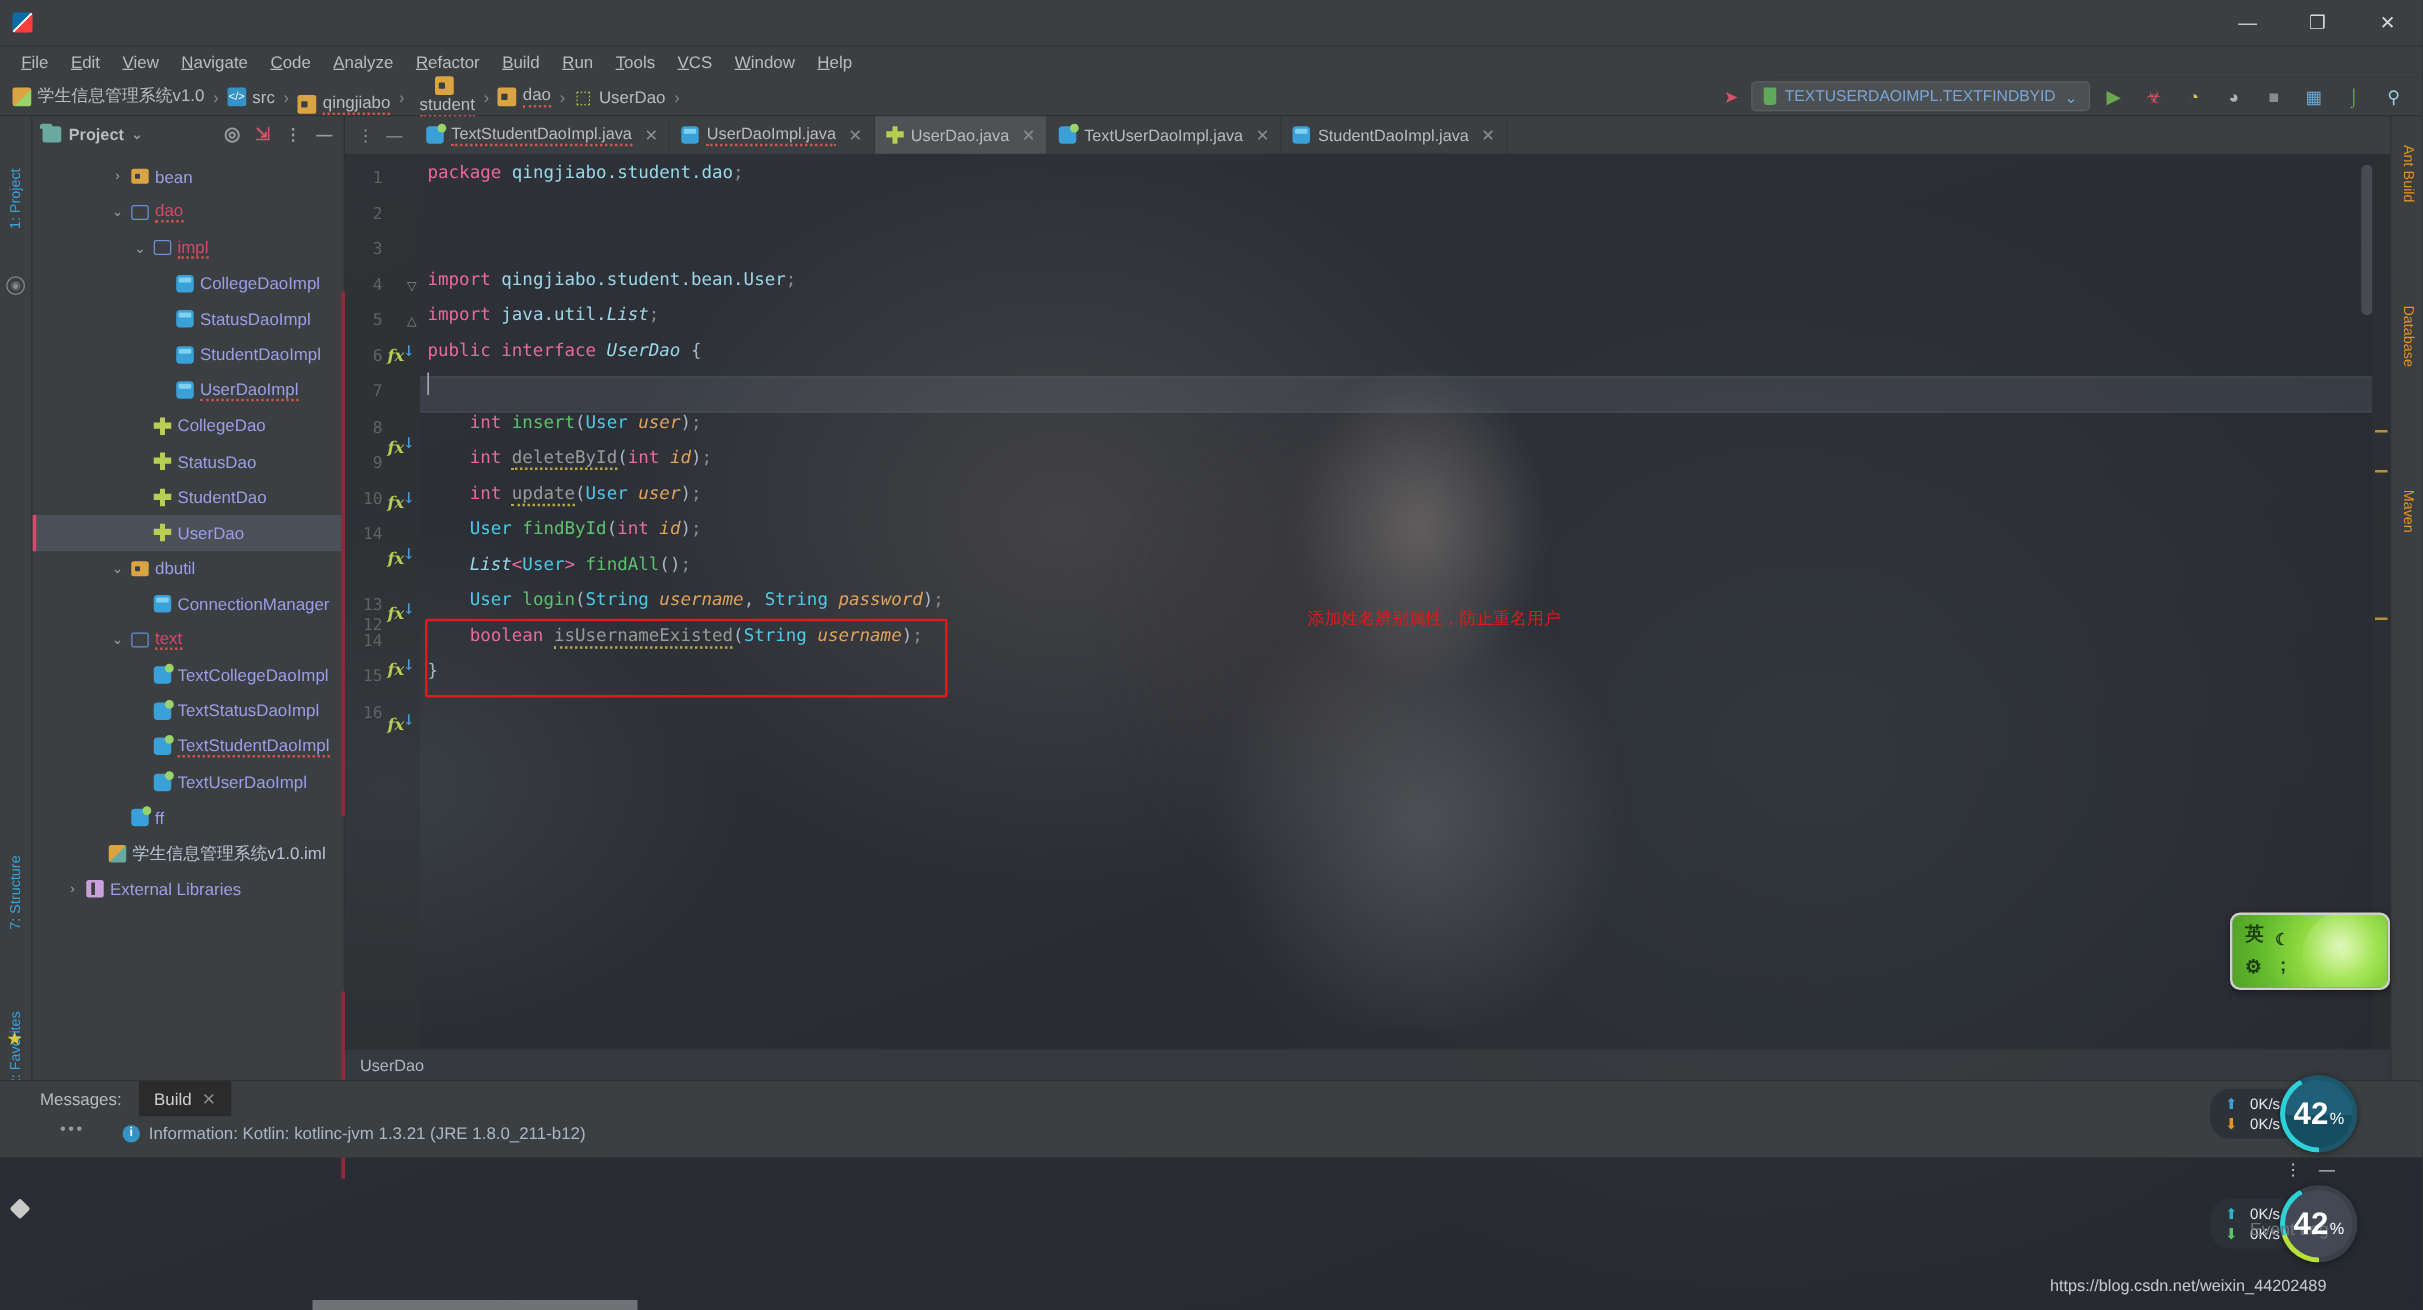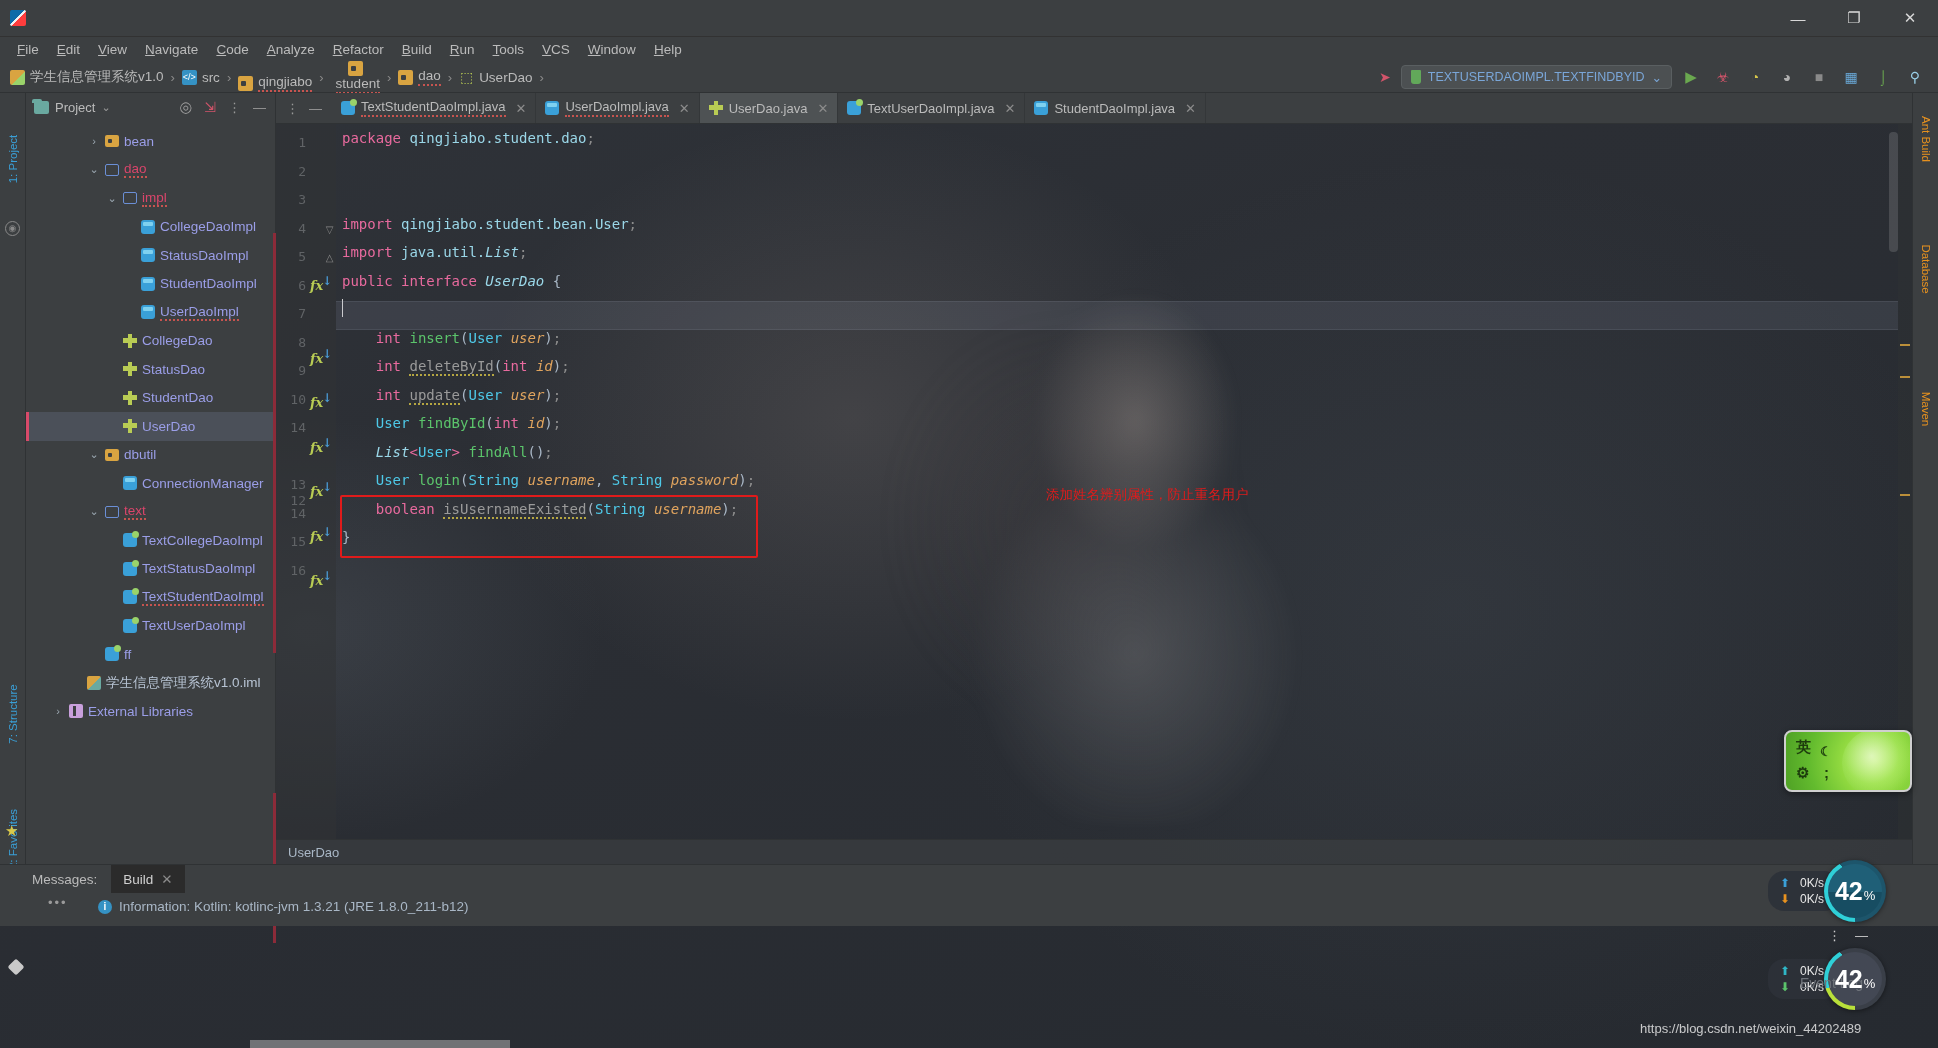--- a/index.html
+++ b/index.html
@@ -121,21 +121,21 @@
     border-left: 1px solid #2f3234;
   }
 
   
   .project {
     width: 250px; flex: 0 0 auto; background: #3c3f41; position: relative;
     border-right: 1px solid #2f3234; display: flex; flex-direction: column;
   }
   .proj-head {
     height: 28px; display: flex; align-items: center; gap: 6px; padding: 0 6px 0 8px;
-    color: #bbbbbb; font-size: 13px;
+    color: #bbbbbb; font-size: 13px; font-weight: bold;
   }
   .proj-head .ttl { margin-right: auto; display:flex; align-items:center; gap:6px; }
   .folder-ic {
     width: 15px; height: 13px; background: #6aa9a0; border-radius: 2px; position: relative;
   }
   .folder-ic::before{content:"";position:absolute;left:-2px;top:-2px;width:10px;height:4px;background:#6aa9a0;border-radius:2px 2px 0 0;}
   .hd-btn { color:#9a9a9a; font-size:13px; padding: 0 3px; }
 
   .tree { flex: 1; overflow: hidden; position: relative; padding-top: 6px; font-size: 13.5px; }
   .row {

